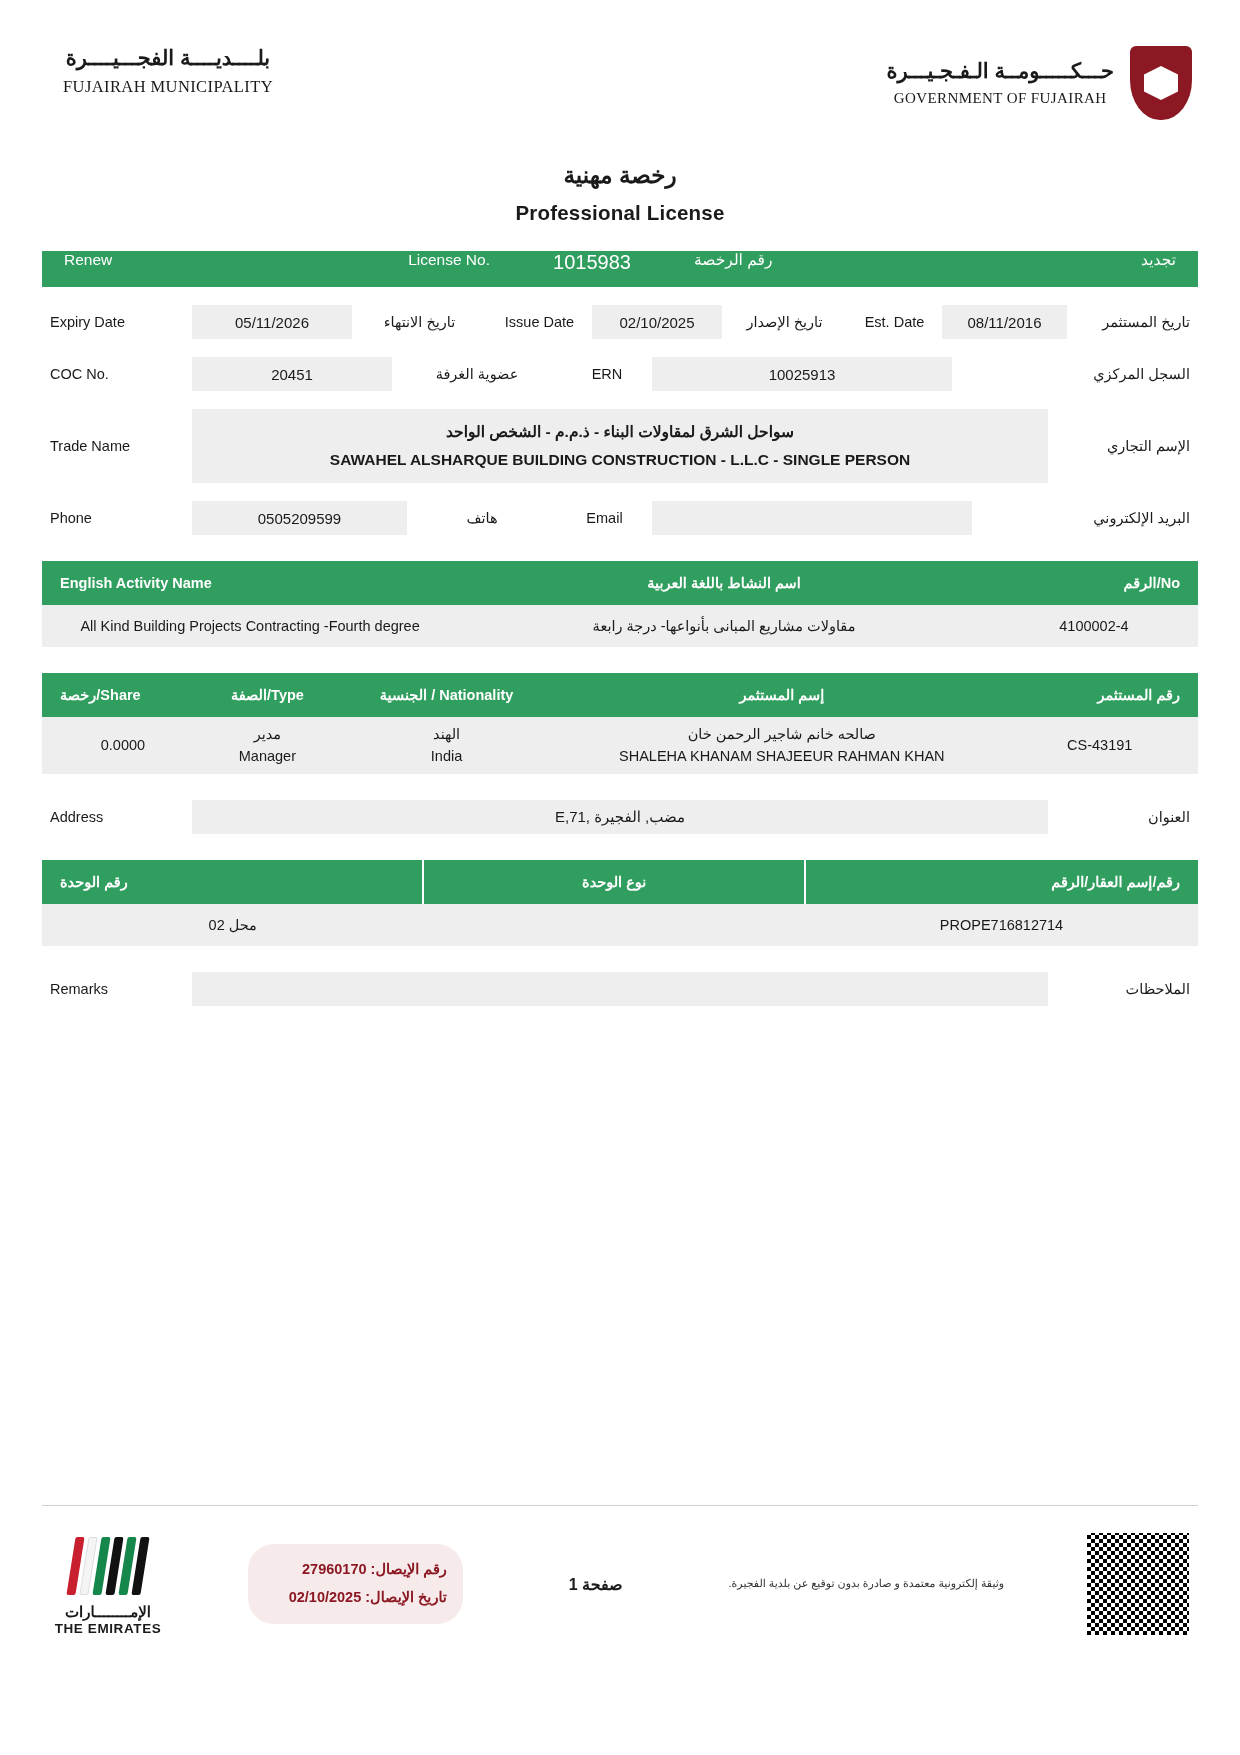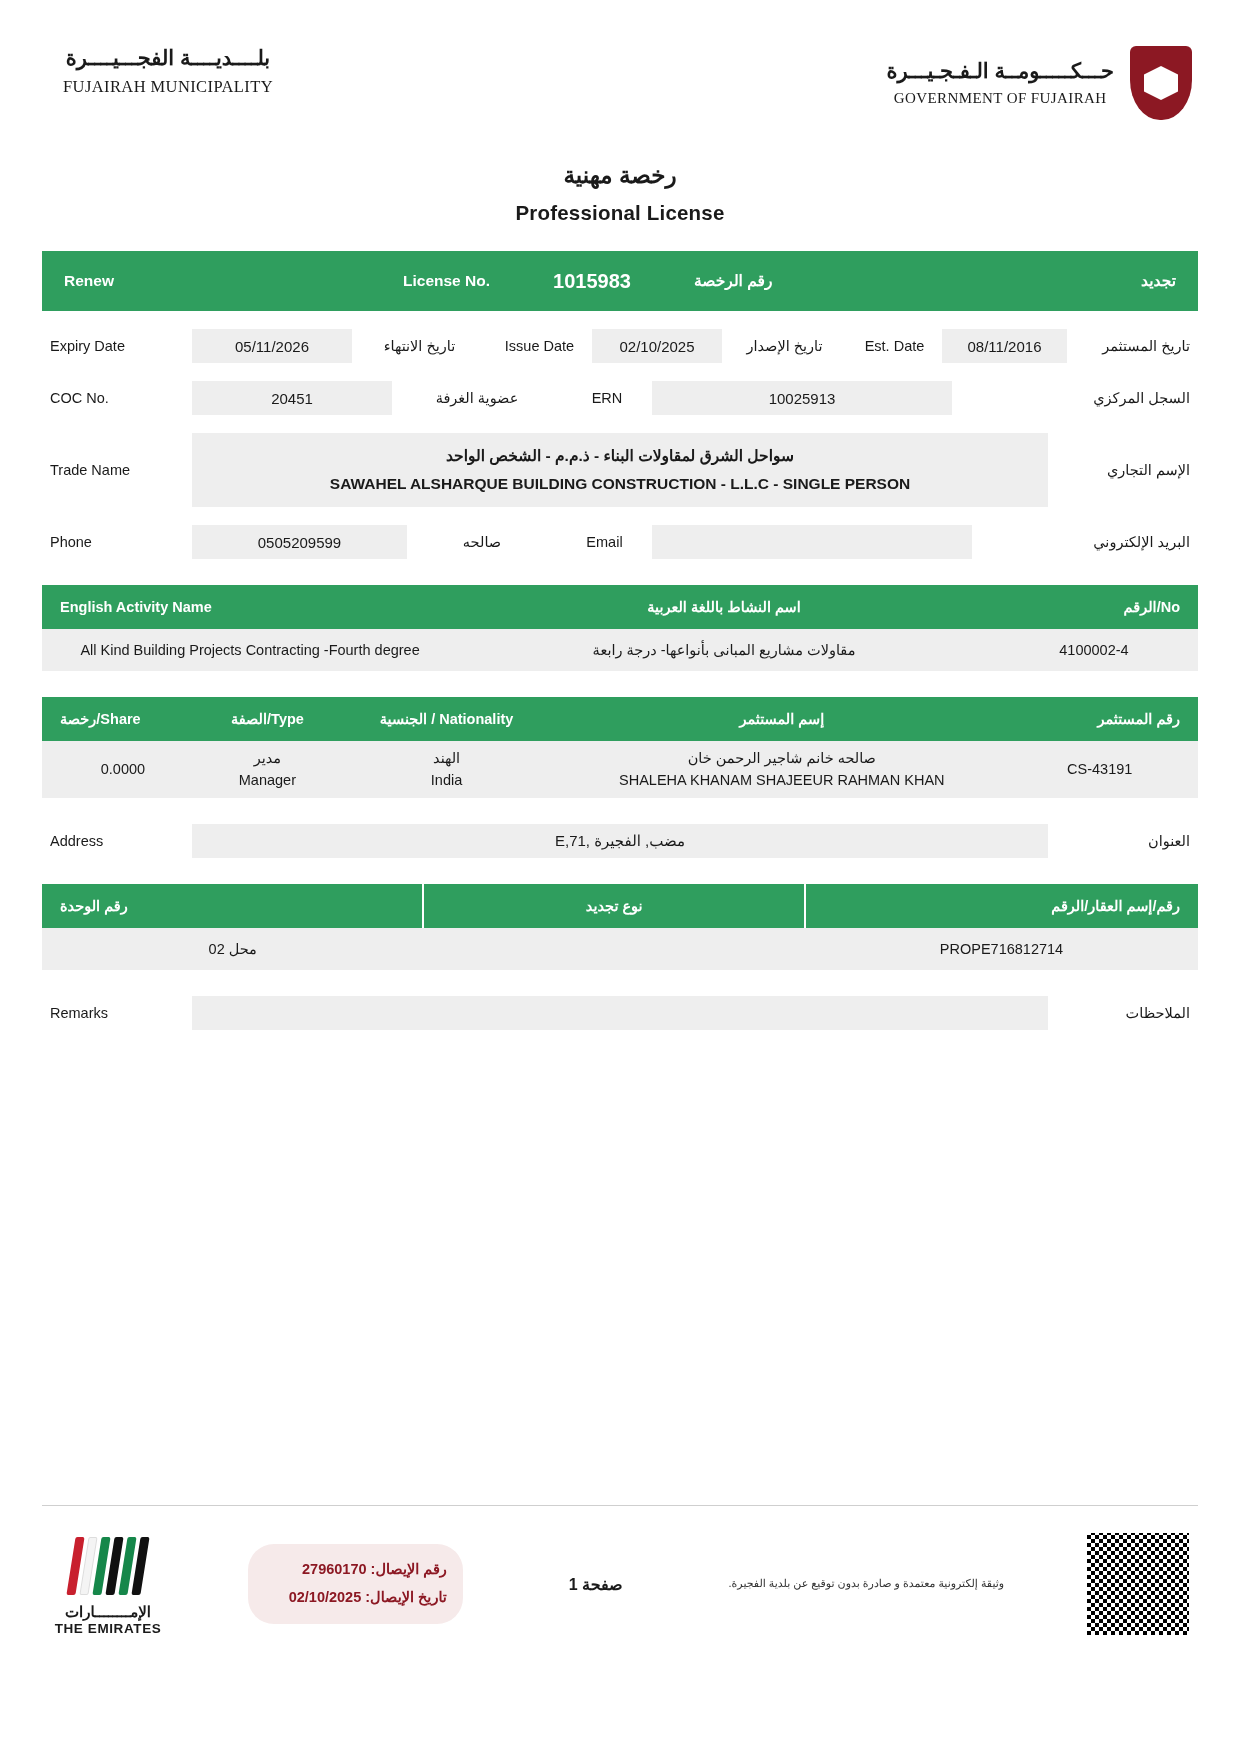--- a/index.html
+++ b/index.html
@@ -92,26 +92,25 @@
     margin-top: 12px;
     letter-spacing: 0.2px;
   }
 
   
   .content { padding: 0 42px; }
 
   .green-bar {
     background: #2f9e5e;
     color: #fff;
-    height: 60px;
-    display: flex;
-    align-items: center;
+    height: 36px;
+    display: flex;
     margin-top: 26px;
     font-size: 15.5px;
-    font-weight: 700;
+    font-weight: 400;
   }
   .green-bar .cell { padding: 0 22px; }
 
   .row {
     display: flex;
     align-items: center;
     margin-top: 18px;
     font-size: 14.5px;
   }
   .lbl-en { width: 150px; padding-left: 8px; font-size: 14.5px; }
@@ -288,21 +287,21 @@
         <div class="ar">سواحل الشرق لمقاولات البناء - ذ.م.م - الشخص الواحد</div>
         <div>SAWAHEL ALSHARQUE BUILDING CONSTRUCTION - L.L.C - SINGLE PERSON</div>
       </div>
       <div class="lbl-ar">الإسم التجاري</div>
     </div>
 
 
     <div class="row">
       <div class="lbl-en">Phone</div>
       <div class="fld" style="width:215px;">0505209599</div>
-      <div class="mid-lbl mid-lbl-ar" style="width:150px;">صالحه</div>
+      <div class="mid-lbl mid-lbl-ar" style="width:150px;">هاتف</div>
       <div class="mid-lbl" style="width:95px;">Email</div>
       <div class="fld" style="width:320px;"></div>
       <div class="lbl-ar" style="flex:1;">البريد الإلكتروني</div>
     </div>
 
     <table class="tbl">
       <thead>
         <tr>
           <th class="l" style="width:36%;">English Activity Name</th>
           <th class="c" style="width:46%;">اسم النشاط باللغة العربية</th>
@@ -351,21 +350,21 @@
     <div class="row" style="margin-top:26px;">
       <div class="lbl-en">Address</div>
       <div class="fld" style="flex:1;">E,71, مضب, الفجيرة</div>
       <div class="lbl-ar">العنوان</div>
     </div>
 
     <table class="tbl">
       <thead>
         <tr>
           <th class="l" style="width:33%;">رقم الوحدة</th>
-          <th class="c" style="width:33%;border-left:2px solid #fff;border-right:2px solid #fff;">نوع تجديد</th>
+          <th class="c" style="width:33%;border-left:2px solid #fff;border-right:2px solid #fff;">نوع الوحدة</th>
           <th class="r" style="width:34%;">رقم/إسم العقار/الرقم</th>
         </tr>
       </thead>
       <tbody>
         <tr>
           <td class="c ar">محل 02</td>
           <td class="c"></td>
           <td class="c">PROPE716812714</td>
         </tr>
       </tbody>

